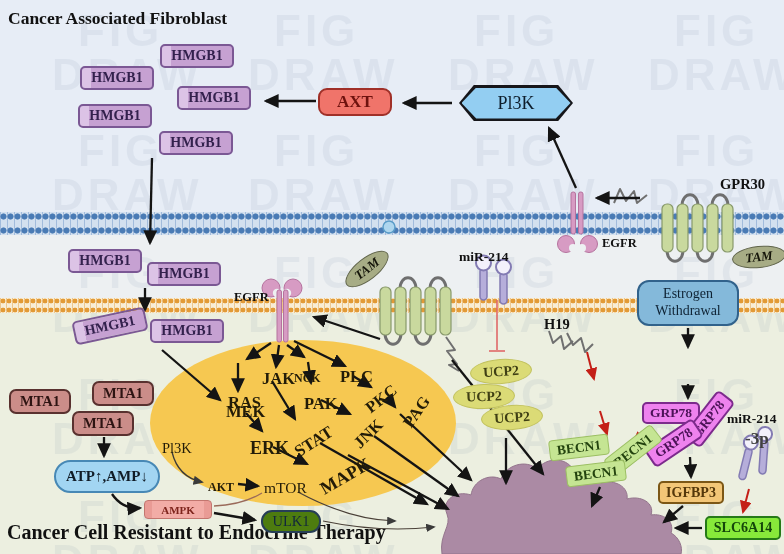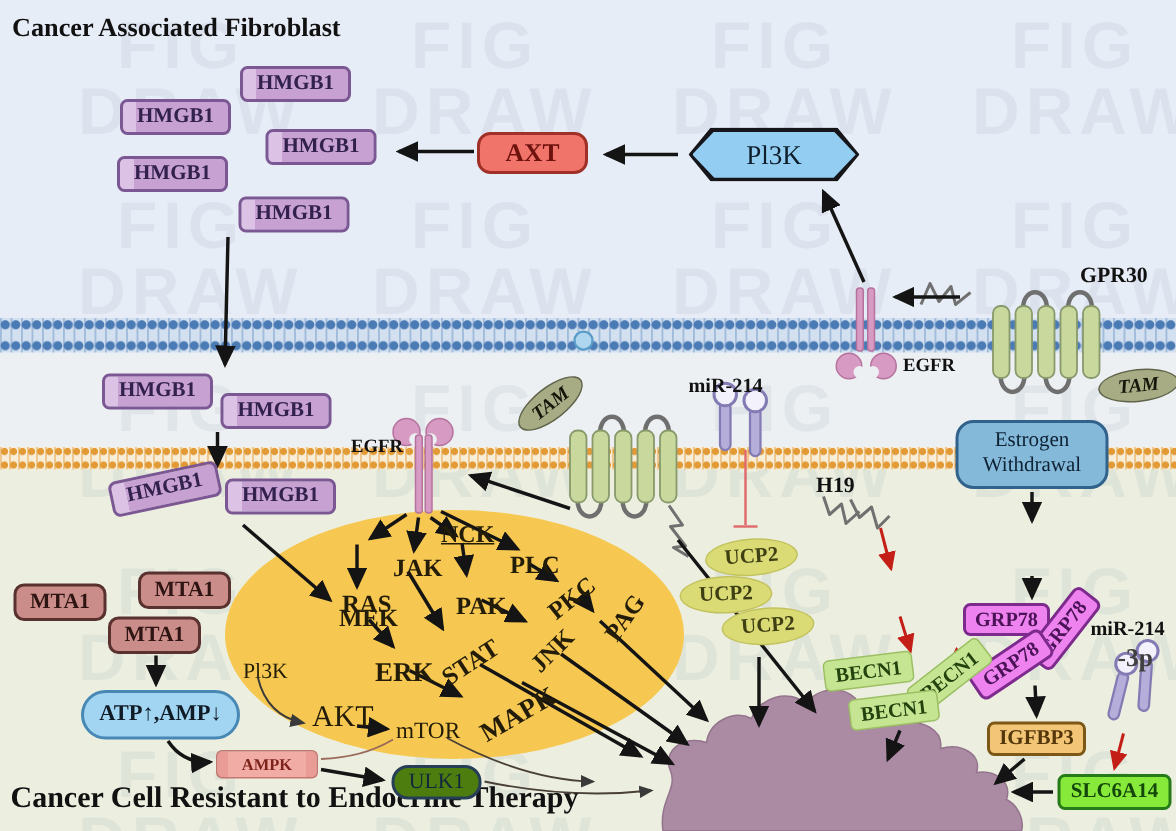--- a/index.html
+++ b/index.html
@@ -298,27 +298,27 @@
 
   <div class="node mta1" style="left:9px;top:389px;">MTA1</div>
   <div class="node mta1" style="left:92px;top:381px;">MTA1</div>
   <div class="node mta1" style="left:72px;top:411px;">MTA1</div>
   <div class="node atp">ATP↑,AMP↓</div>
   <div class="node ampk">AMPK</div>
   <div class="node ulk1">ULK1</div>
 
   <div class="txt b ov" style="left:228px;top:354px;font-size:16.5px;margin-top:39px;">RAS</div>
   <div class="txt b ov" style="left:262px;top:369px;font-size:16.5px;">JAK</div>
-  <div class="txt b ov" style="left:294px;top:348px;font-size:16px;text-decoration:underline;">NCK</div>
+  <div class="txt b ov" style="left:294px;top:371px;font-size:12px;">NCK</div>
   <div class="txt b ov" style="left:340px;top:367px;font-size:16.5px;">PLC</div>
   <div class="txt b ov" style="left:226px;top:402px;font-size:16.5px;">MEK</div>
   <div class="txt b ov" style="left:304px;top:394px;font-size:16.5px;">PAK</div>
   <div class="txt b ov" style="left:364px;top:389px;font-size:16.5px;transform:rotate(-38deg);">PKC</div>
   <div class="txt b ov" style="left:400px;top:402px;font-size:16.5px;transform:rotate(-55deg);">PAG</div>
   <div class="txt b ov" style="left:250px;top:438px;font-size:18px;">ERK</div>
   <div class="txt b ov" style="left:293px;top:432px;font-size:17px;transform:rotate(-33deg);">STAT</div>
   <div class="txt b ov" style="left:352px;top:424px;font-size:16.5px;transform:rotate(-45deg);">JNK</div>
   <div class="txt b ov" style="left:318px;top:466px;font-size:18px;transform:rotate(-30deg);">MAPK</div>
   <div class="txt ov" style="left:162px;top:440px;font-size:14.5px;">Pl3K</div>
-  <div class="txt ov" style="left:208px;top:467px;font-size:20px;">AKT</div>
+  <div class="txt ov" style="left:208px;top:480px;font-size:12px;font-weight:bold;">AKT</div>
   <div class="txt ov" style="left:264px;top:479px;font-size:15.5px;">mTOR</div>
 
 </div>
 
 </body></html>

